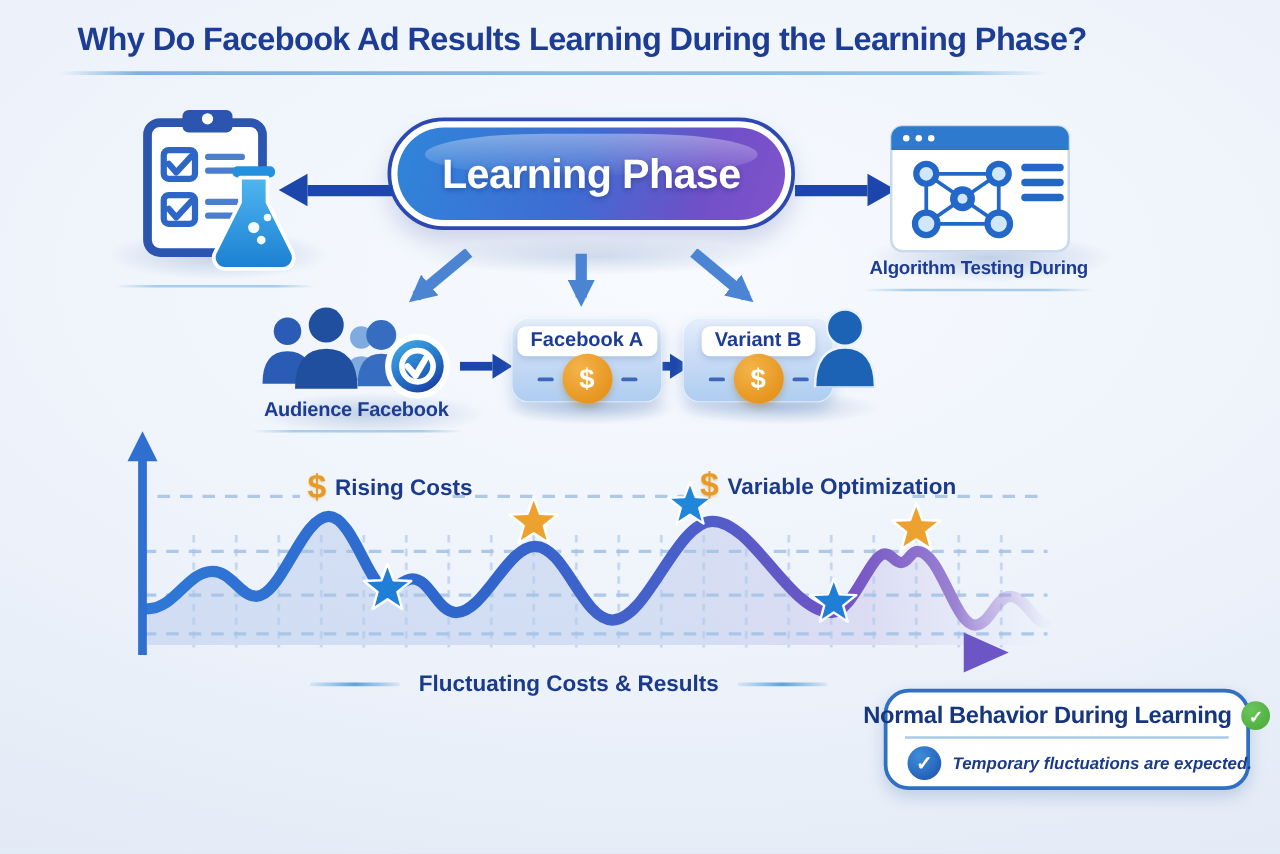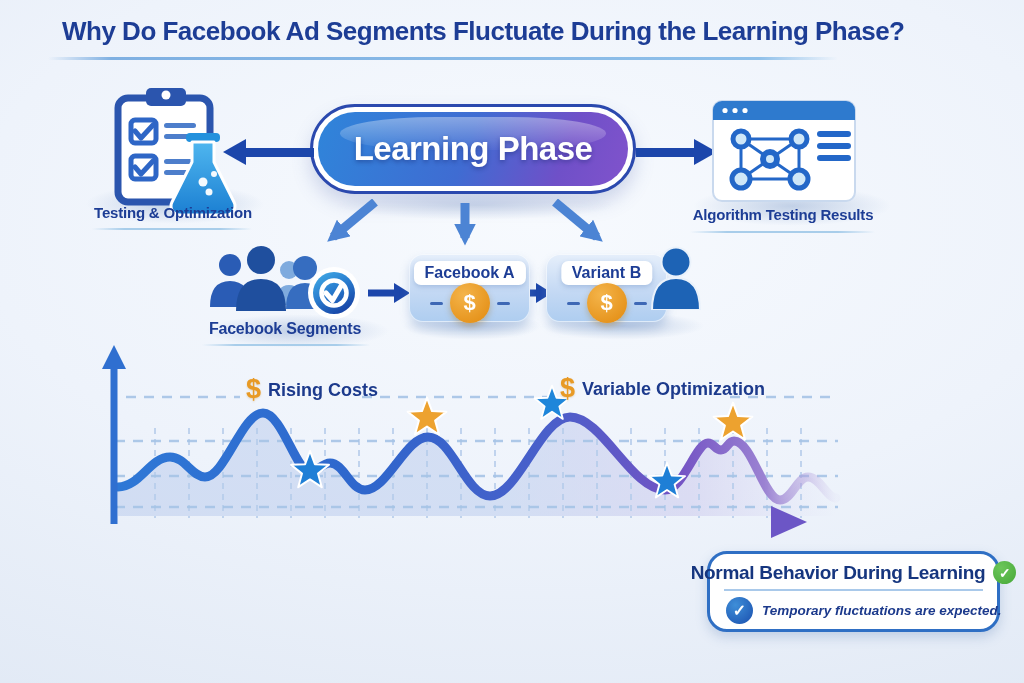--- a/index.html
+++ b/index.html
@@ -20,21 +20,21 @@
   
   .shadow{border-radius:50%;background:radial-gradient(ellipse at center, rgba(125,155,200,.42) 0%, rgba(125,155,200,0) 70%);}
   #sh-left{left:85px;top:184px;width:180px;height:40px;}
   #sh-right{left:692px;top:186px;width:200px;height:40px;}
   #sh-mid{left:205px;top:314px;width:185px;height:34px;}
   #sh-a{left:402px;top:312px;width:140px;height:28px;}
   #sh-b{left:540px;top:312px;width:165px;height:28px;}
   #sh-pill{left:335px;top:190px;width:280px;height:30px;background:radial-gradient(ellipse at center, rgba(125,155,200,.3) 0%, rgba(125,155,200,0) 70%);}
 
   
-  #pill{left:310px;top:104px;width:326px;height:90px;border:3px solid #2b49ae;background:#fff;
+  #pill{left:310px;top:94px;width:326px;height:90px;border:3px solid #2b49ae;background:#fff;
     border-radius:48px;padding:5px;box-sizing:border-box;box-shadow:0 10px 18px rgba(90,110,180,.25);}
   #pill-inner{width:100%;height:100%;border-radius:40px;position:relative;overflow:hidden;
     background:linear-gradient(110deg,#2f85da 0%,#3f6cd2 48%,#6f50c8 78%,#8153cc 100%);
     display:flex;align-items:center;justify-content:center;}
   #pill-inner::before{content:"";position:absolute;left:7%;right:7%;top:7%;height:44%;
     border-radius:50% / 70%;background:linear-gradient(180deg, rgba(255,255,255,.38), rgba(255,255,255,.04));}
   #pill-label{position:relative;font-size:33px;font-weight:bold;color:#fff;
     text-shadow:0 2px 4px rgba(25,40,110,.45);letter-spacing:-0.5px;white-space:nowrap;}
 
   
@@ -98,21 +98,21 @@
   #callout-divider{height:2px;background:#a9c9ea;margin:5px 14px 0;}
   #callout-note-row{display:flex;align-items:center;gap:9px;padding:6px 10px 0 16px;}
   #badge-blue{width:27px;height:27px;background:radial-gradient(circle at 35% 30%, #3e8ed8, #1a4fae);font-size:16px;}
   #callout-note{font-size:13.5px;font-style:italic;font-weight:bold;color:#1c3a8c;white-space:nowrap;text-align:center;}
 </style>
 </head>
 <body>
 
 <div id="stage" class="noselect">
 
-  <div id="page-title" class="abs">Why Do Facebook Ad Segments Fluctuate During the Learning Phase?</div>
+  <div id="page-title" class="abs">Why Do Facebook Ad Results Learning During the Learning Phase?</div>
   <div id="title-underline" class="abs"></div>
 
   <div id="sh-left" class="abs shadow"></div>
   <div id="sh-right" class="abs shadow"></div>
   <div id="sh-pill" class="abs"></div>
   <div id="sh-mid" class="abs shadow"></div>
   <div id="sh-a" class="abs shadow"></div>
   <div id="sh-b" class="abs shadow"></div>
 
   <svg id="icon-clipboard" class="abs" viewBox="0 0 150 132">
@@ -136,21 +136,20 @@
             <stop offset="1" stop-color="#1b7fd2"></stop>
         </linearGradient>
       </defs>
       <rect x="88" y="47" width="34" height="9" rx="4" fill="#2391dd"></rect>
       <path d="M94,56 h22 v20 l20,40 a9,9 0 0 1 -8,13 h-46 a9,9 0 0 1 -8,-13 l20,-40 z" fill="url(#flaskG)" stroke="#ffffff" stroke-width="3" stroke-linejoin="round"></path>
       <circle cx="105" cy="96" r="4.5" fill="#ffffff" opacity=".95"></circle>
       <circle cx="116" cy="88" r="3" fill="#ffffff" opacity=".95"></circle>
       <circle cx="111" cy="106" r="3.5" fill="#ffffff" opacity=".95"></circle>
     </g>
   </svg>
-  <div id="label-left" class="abs icon-label">Testing &amp; Optimization</div>
   <div id="ul-left" class="abs label-underline"></div>
 
   <div id="pill" class="abs">
     <div id="pill-inner">
       <span id="pill-label">Learning Phase</span>
     </div>
   </div>
 
   <svg id="arrow-left" class="abs" viewBox="0 0 92 30">
     <rect x="24" y="11" width="68" height="9" fill="#1c46ab"></rect>
@@ -182,21 +181,21 @@
     <circle cx="38" cy="86" r="9" fill="#cfe7f8" stroke="#2367c8" stroke-width="5"></circle>
     <circle cx="96" cy="86" r="9" fill="#cfe7f8" stroke="#2367c8" stroke-width="5"></circle>
     <circle cx="67" cy="66" r="10" fill="#2367c8"></circle>
     <circle cx="67" cy="66" r="4" fill="#cfe7f8"></circle>
     <g fill="#2367c8">
       <rect x="114" y="38" width="34" height="6" rx="3"></rect>
       <rect x="114" y="50" width="34" height="6" rx="3"></rect>
       <rect x="114" y="62" width="34" height="6" rx="3"></rect>
     </g>
   </svg>
-  <div id="label-right" class="abs icon-label">Algorithm Testing Results</div>
+  <div id="label-right" class="abs icon-label">Algorithm Testing During</div>
   <div id="ul-right" class="abs label-underline"></div>
 
   <svg id="arrows-down" class="abs" viewBox="0 0 340 56">
     <defs>
       <marker id="mh" viewBox="0 0 10 10" refX="6.5" refY="5" markerWidth="2.4" markerHeight="2.4" orient="auto-start-reverse">
         <path d="M0,0 L10,5 L0,10 z" fill="#4c84d4"></path>
       </marker>
     </defs>
     <line x1="80" y1="3" x2="38" y2="38" stroke="#4c84d4" stroke-width="9" marker-end="url(#mh)"></line>
     <line x1="170" y1="4" x2="170" y2="39" stroke="#4c84d4" stroke-width="9" marker-end="url(#mh)"></line>
@@ -227,21 +226,21 @@
       <circle cx="63" cy="17" r="14"></circle>
         <path d="M38,68 q0,-32 25,-32 q25,0 25,32 z"></path>
     </g>
     <g>
       <circle cx="136" cy="50" r="26" fill="#ffffff"></circle>
       <circle cx="136" cy="50" r="21" fill="url(#badgeG)"></circle>
       <circle cx="136" cy="50" r="12.5" fill="none" stroke="#ffffff" stroke-width="4.5"></circle>
       <path d="M128,50 l6.5,7.5 L143,43" fill="none" stroke="#ffffff" stroke-width="5" stroke-linecap="round" stroke-linejoin="round"></path>
     </g>
   </svg>
-  <div id="label-audience" class="abs icon-label">Facebook Segments</div>
+  <div id="label-audience" class="abs icon-label">Audience Facebook</div>
   <div id="ul-audience" class="abs label-underline"></div>
 
   <svg id="arrow-a" class="abs" viewBox="0 0 44 22">
     <rect x="0" y="7.5" width="26" height="7" fill="#1c46ab"></rect>
     <polygon points="26,1 26,21 42,11" fill="#1c46ab"></polygon>
   </svg>
   <svg id="arrow-b" class="abs" viewBox="0 0 36 22">
     <rect x="0" y="7.5" width="18" height="7" fill="#1c46ab"></rect>
     <polygon points="18,1 18,21 34,11" fill="#1c46ab"></polygon>
   </svg>
@@ -337,20 +336,25 @@
 
   <div id="anno-rising" class="abs anno">
     <span class="anno-dollar">$</span>
     <span class="anno-text">Rising Costs</span>
   </div>
   <div id="anno-variable" class="abs anno">
     <span class="anno-dollar">$</span>
     <span class="anno-text">Variable Optimization</span>
   </div>
 
+  <div id="xlabel-row" class="abs">
+    <span class="xlabel-line"></span>
+    <span id="xlabel-text">Fluctuating Costs &amp; Results</span>
+    <span class="xlabel-line"></span>
+  </div>
 
   <div id="callout" class="abs">
     <div id="callout-title-row">
       <span id="callout-title">Normal Behavior During Learning</span>
       <span id="badge-green" class="badge">✓</span>
     </div>
     <div id="callout-divider"></div>
     <div id="callout-note-row">
       <span id="badge-blue" class="badge">✓</span>
       <span id="callout-note">Temporary fluctuations are expected.</span>

